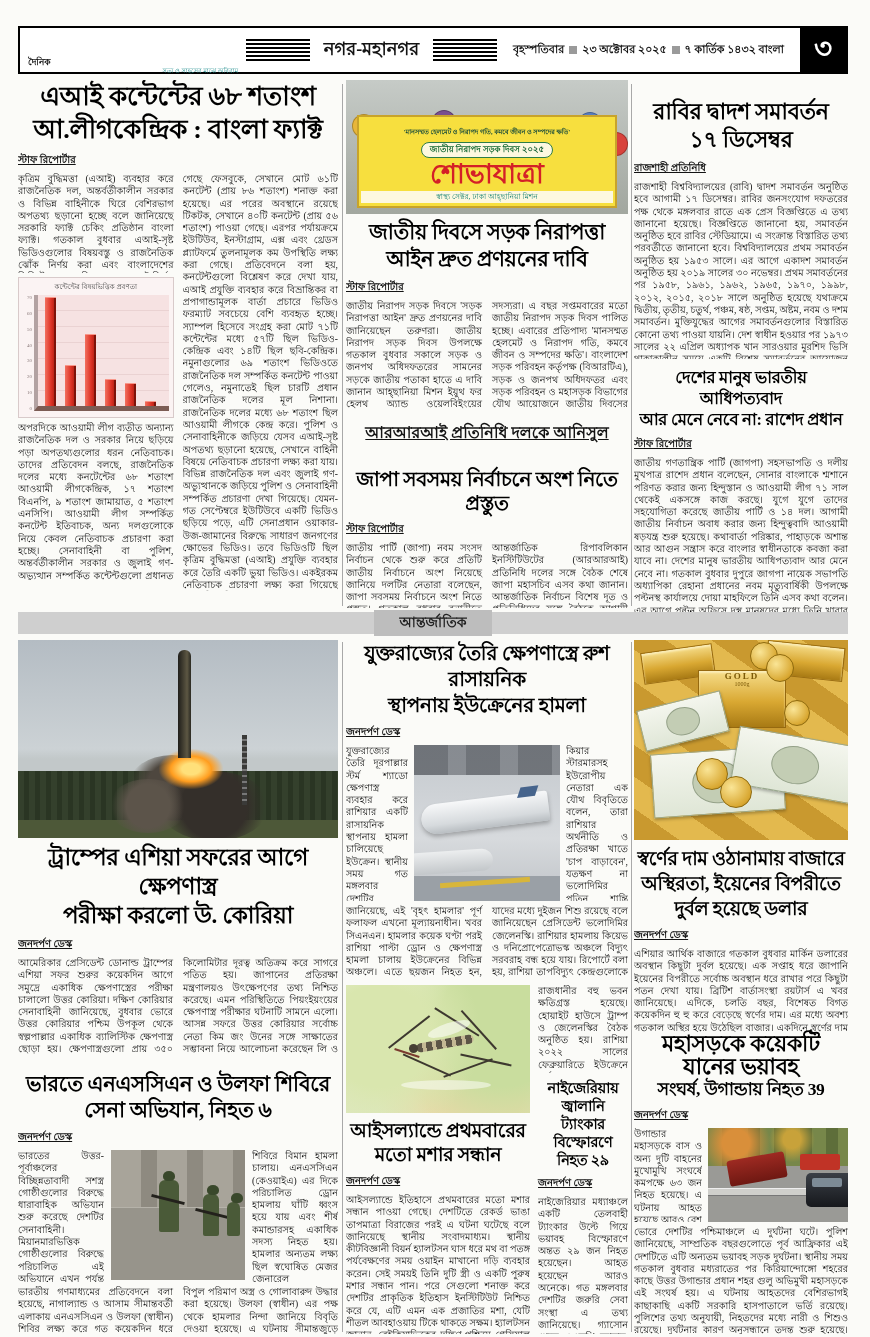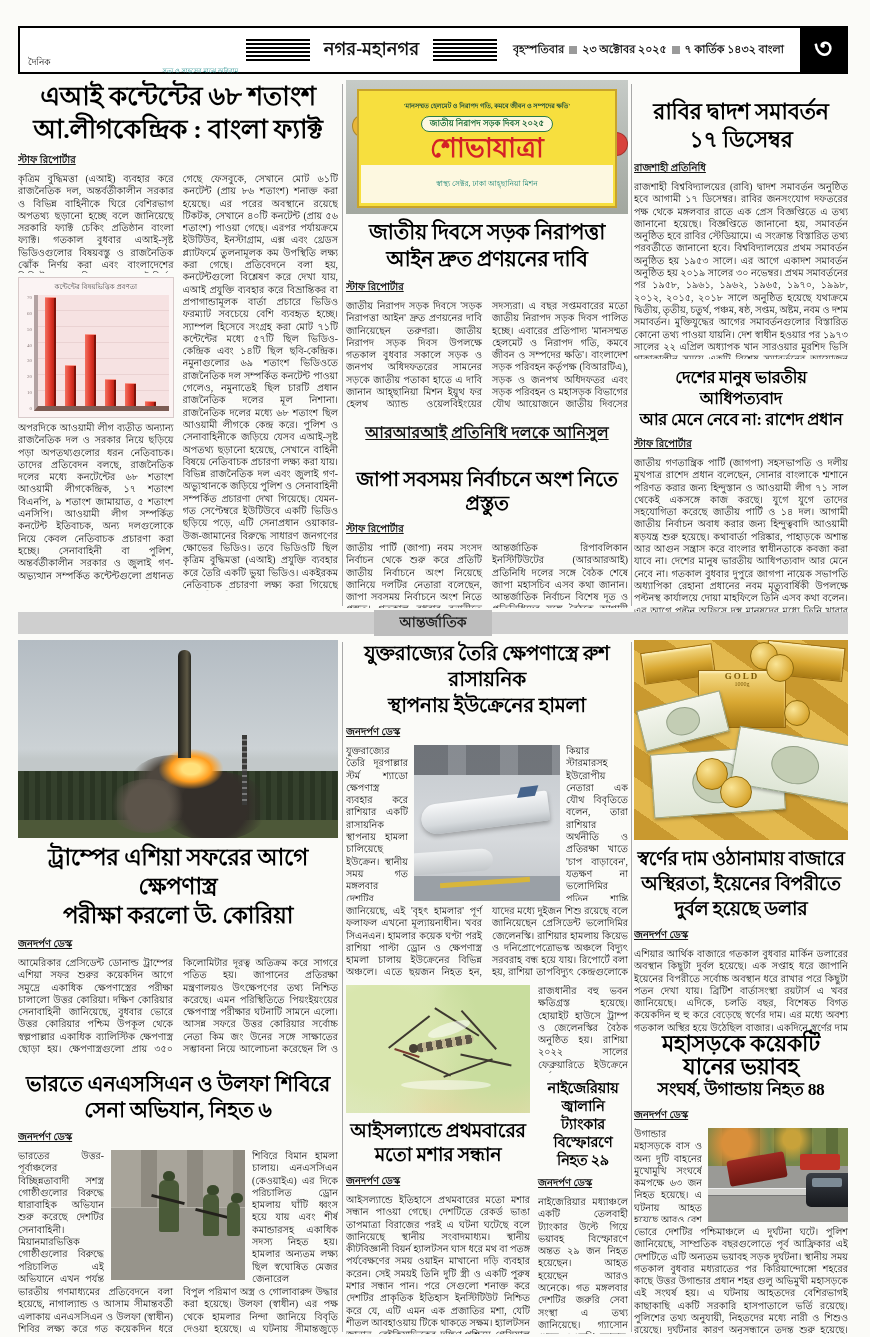--- a/index.html
+++ b/index.html
@@ -1,21 +1,21 @@
 <!DOCTYPE html>
 <html><head>
 <meta charset="utf-8">
 <style>
   html,body{margin:0;padding:0;}
   body{width:870px;height:1337px;background:#fbfbf8;font-family:"Liberation Serif",serif;color:#141414;position:relative;overflow:hidden;}
   .abs{position:absolute;}
   
   .mast{left:18px;top:26px;width:830px;height:48px;border:2px solid #000;background:#fff;display:flex;align-items:center;gap:8px;padding:0 0 0 8px;box-sizing:border-box;}
   .logo-wrap{display:flex;flex-direction:column;line-height:1;min-width:210px;}
-  .daily{font-size:9px;font-weight:normal;margin-top:33px;}
+  .daily{font-size:9px;font-weight:bold;margin-top:33px;}
   .logo{font-size:30px;font-weight:900;letter-spacing:-1px;}
   .tagline{font-size:6.5px;color:#1a8a8a;align-self:flex-end;margin-top:1px;}
   .rules{flex:1;display:flex;flex-direction:column;gap:2.5px;max-width:160px;}
   .rules i{display:block;height:1.5px;background:#000;}
   .sec-title{font-size:18px;font-weight:800;white-space:nowrap;padding:0 6px;}
   .dateline{font-size:11px;font-weight:bold;white-space:nowrap;display:flex;align-items:center;gap:5px;padding:0 8px;}
   .sq{width:8px;height:8px;background:#9a9a9a;display:inline-block;}
   .pagebox{width:46px;height:44px;background:#000;color:#fff;font-size:28px;font-weight:900;display:flex;align-items:center;justify-content:center;margin-left:auto;}
   
   .col{overflow:hidden;}
@@ -43,21 +43,21 @@
   .rally{height:134px;background:linear-gradient(#c6cbc7,#b1b6b0 55%,#a2a79f);}
   .crowd-dot{position:absolute;border-radius:50%;}
   .head{width:11px;height:11px;background:#b98c66;}
   .shirt{position:absolute;width:16px;height:22px;border-radius:4px;}
   .sign{position:absolute;border-radius:50%;width:22px;height:22px;border:1px solid rgba(0,0,0,.25);}
   .banner{position:absolute;left:4%;bottom:6px;width:92%;background:#f7df3e;border:2px solid #c8a32b;text-align:center;padding:3px 2px;box-sizing:border-box;}
   .banner .q{font-size:6.5px;color:#15493a;font-weight:bold;}
   .pill{display:inline-block;background:#fdf8e0;border:1.5px solid #2e7d46;border-radius:9px;color:#1c6e38;font-weight:bold;font-size:8.5px;padding:0 8px;margin:2px 0;}
   .pill b{color:#0d5a2c;}
   .shova{font-size:27px;line-height:29px;font-weight:900;color:#d42027;}
-  .banner .f{display:block;background:#fdf8e0;color:#0c7c6e;font-size:7.5px;margin-top:2px;padding:13px 0;}
+  .banner .f{display:block;background:#fdf8e0;color:#0c7c6e;font-size:7.5px;margin-top:2px;padding:0 0;}
   
   .nk{height:198px;background:linear-gradient(#b4bcc3 0%,#ccd2d5 55%,#c2c8c9 60%);}
   .nk .forest{position:absolute;left:0;right:0;bottom:0;height:34%;background:repeating-linear-gradient(90deg,#34402c 0 6px,#2a3523 6px 11px);}
   .nk .grass{position:absolute;left:0;right:0;bottom:0;height:9%;background:#4d5838;}
   .nk .rocket{position:absolute;left:50%;top:5%;width:13px;height:108px;background:linear-gradient(90deg,#1f1e1a,#5d5743 70%,#2a2922);border-radius:6px 6px 0 0;}
   .nk .flame{position:absolute;left:44%;top:55%;width:64px;height:40px;background:radial-gradient(ellipse at center,#ffe07a 0 20%,#ff9d1f 45%,rgba(255,120,20,0) 72%);}
   .nk .smoke1,.nk .smoke2,.nk .smoke3{position:absolute;border-radius:50%;}
   .nk .smoke1{left:34%;top:58%;width:90px;height:66px;background:radial-gradient(circle,#4e473f 0 45%,rgba(60,55,48,0) 75%);}
   .nk .smoke2{left:44%;top:66%;width:110px;height:70px;background:radial-gradient(circle,#342f2a 0 50%,rgba(40,36,30,0) 78%);}
   .nk .smoke3{left:28%;top:70%;width:80px;height:54px;background:radial-gradient(circle,#5c544a 0 45%,rgba(70,62,52,0) 75%);}
@@ -351,21 +351,21 @@
     <div class="coin" style="left:86px;top:136px;width:30px;height:30px;"></div>
     <div class="coin" style="left:150px;top:60px;width:24px;height:24px;"></div>
   </div>
   <div class="hl" style="font-size:19px;line-height:25px;margin-top:6px;">স্বর্ণের দাম ওঠানামায় বাজারে</div>
   <div class="hl" style="font-size:19px;line-height:25px;">অস্থিরতা, ইয়েনের বিপরীতে</div>
   <div class="hl" style="font-size:19px;line-height:25px;">দুর্বল হয়েছে ডলার</div>
   <div class="byline">জনদর্পণ ডেস্ক</div>
   <div class="bt" style="height:84px;">এশিয়ার আর্থিক বাজারে গতকাল বুধবার মার্কিন ডলারের অবস্থান কিছুটা দুর্বল হয়েছে। এক সপ্তাহ ধরে জাপানি ইয়েনের বিপরীতে সর্বোচ্চ অবস্থান ধরে রাখার পরে কিছুটা পতন দেখা যায়। ব্রিটিশ বার্তাসংস্থা রয়টার্স এ খবর জানিয়েছে। এদিকে, চলতি বছর, বিশেষত বিগত কয়েকদিন হু হু করে বেড়েছে স্বর্ণের দাম। এর মধ্যে অবশ্য গতকাল অস্থির হয়ে উঠেছিল বাজার। একদিনে স্বর্ণের দাম কমেছে ৫ দশমিক ৭ শতাংশ। আন্তর্জাতিক বাজারে প্রতি আউন্স স্বর্ণ বিক্রি হয়েছে ৪ হাজার ১২৬ ডলারে। বিশ্লেষকদের মতে, ডলারের দুর্বলতার পেছনে মার্কিন-চীন বাণিজ্য উত্তেজনা ভূমিকা রেখেছে। গতকাল ইয়েনের বিপরীতে ডলারের দর দাঁড়ায় ১৫১ দশমিক ৫৭ ইয়েনে। অন্যদিকে, জাপানের নতুন প্রধানমন্ত্রী সানায়ে তাকাইচির অর্থনৈতিক নীতি ঘিরেও বাজারে প্রতিক্রিয়া দেখা গেছে। বিশ্লেষকরা বলছেন, স্বর্ণের দামের এই ওঠানামা বিনিয়োগকারীদের মধ্যে অনিশ্চয়তা তৈরি করেছে। মার্কিন অর্থনীতির তথ্য-উপাত্ত প্রকাশের আগে বিনিয়োগকারীরা সতর্ক অবস্থানে রয়েছেন। নিউজিল্যান্ডের কিউই ডলার শূন্য দশমিক ৫৭৪৫ ডলারে স্থির ছিল।</div>
   <div>
     <div class="hl" style="font-size:22px;line-height:23px;">মহাসড়কে কয়েকটি যানের ভয়াবহ</div>
-    <div class="hl" style="font-size:17.5px;line-height:23px;">সংঘর্ষ, উগান্ডায় নিহত 88</div>
+    <div class="hl" style="font-size:17.5px;line-height:23px;">সংঘর্ষ, উগান্ডায় নিহত 39</div>
     <div class="byline">জনদর্পণ ডেস্ক</div>
     <div style="display:flex;gap:6px;">
       <div class="bt" style="width:68px;height:94px;">উগান্ডার মহাসড়কে বাস ও অন্য দুটি বাহনের মুখোমুখি সংঘর্ষে কমপক্ষে ৬৩ জন নিহত হয়েছে। এ ঘটনায় আহত হয়েছে আরও বেশ কয়েকজন। স্থানীয় সময় গতকাল বুধবার</div>
       <div class="photo crash" style="flex:1;">
         <div class="trees"></div>
         <div class="rail"></div>
         <div class="truck"></div>
         <div class="fire"></div>
         <div class="suv">
             <i></i>

